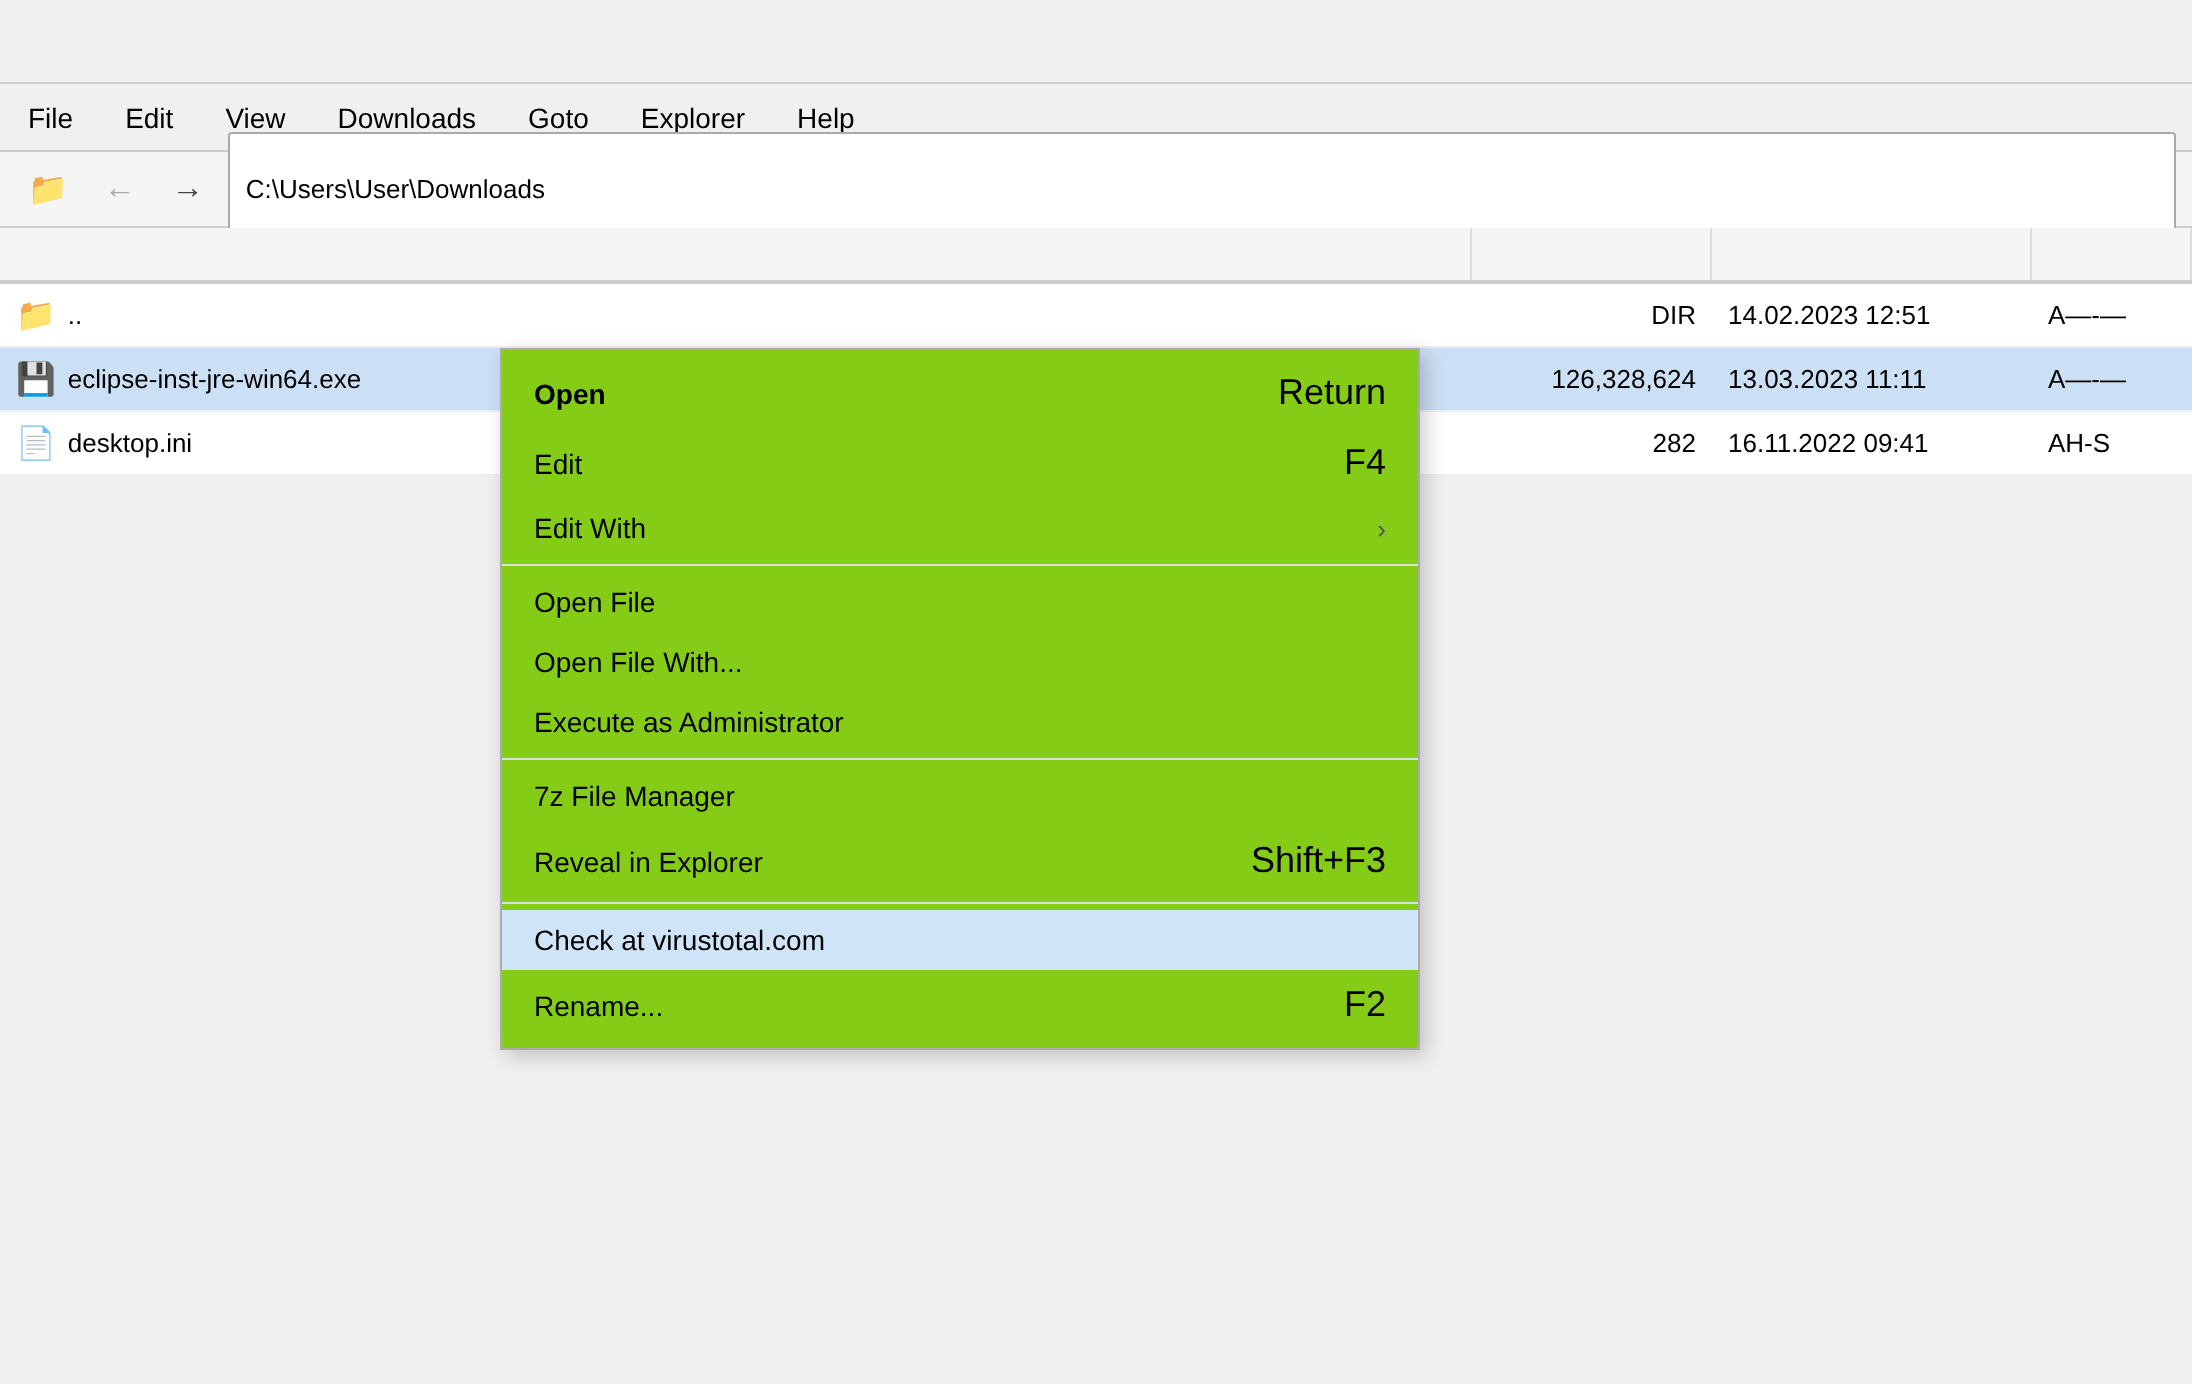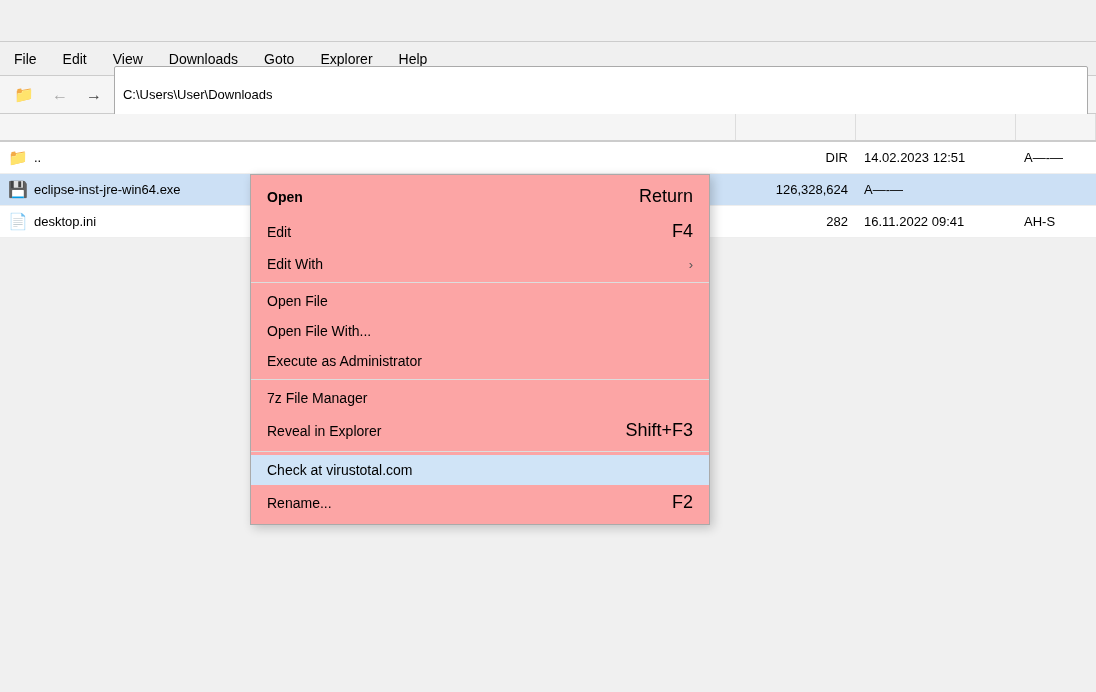--- a/index.html
+++ b/index.html
@@ -121,21 +121,21 @@
     .file-icon {
       font-size: 16px;
       flex-shrink: 0;
     }
 
     
     .context-menu {
       position: absolute;
       top: 60px;
       left: 250px;
-      background: #fca5a5;
+      background: #84cc16;
       border: 1px solid #aaa;
       box-shadow: 3px 3px 10px rgba(0,0,0,0.2);
       min-width: 460px;
       z-index: 100;
       padding: 4px 0;
     }
     .ctx-item {
       display: flex;
       align-items: center;
       justify-content: space-between;
@@ -203,20 +203,21 @@
           <div class="file-cell right">DIR </div>
           <div class="file-cell">14.02.2023 12:51</div>
           <div class="file-cell">A—-—</div>
         </div>
         <div class="file-row selected">
           <div class="file-cell">
             <span class="file-icon">💾</span>
             <span>eclipse-inst-jre-win64.exe</span>
           </div>
           <div class="file-cell right">126,328,624</div>
+          <div class="file-cell">13.03.2023 11:11</div>
           <div class="file-cell">A—-—</div>
         </div>
         <div class="file-row">
           <div class="file-cell">
             <span class="file-icon">📄</span>
             <span>desktop.ini</span>
           </div>
           <div class="file-cell right">282</div>
           <div class="file-cell">16.11.2022 09:41</div>
           <div class="file-cell">AH-S</div>

